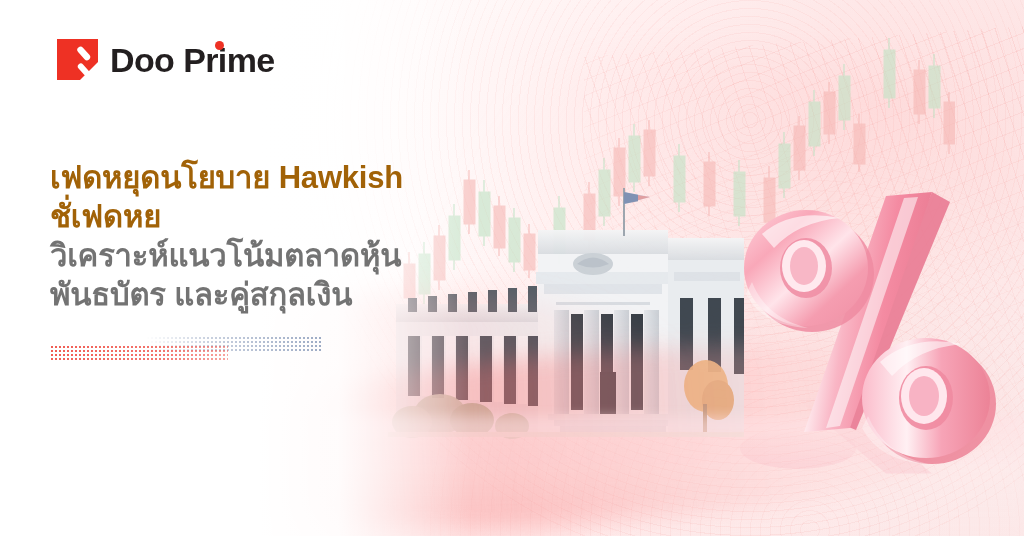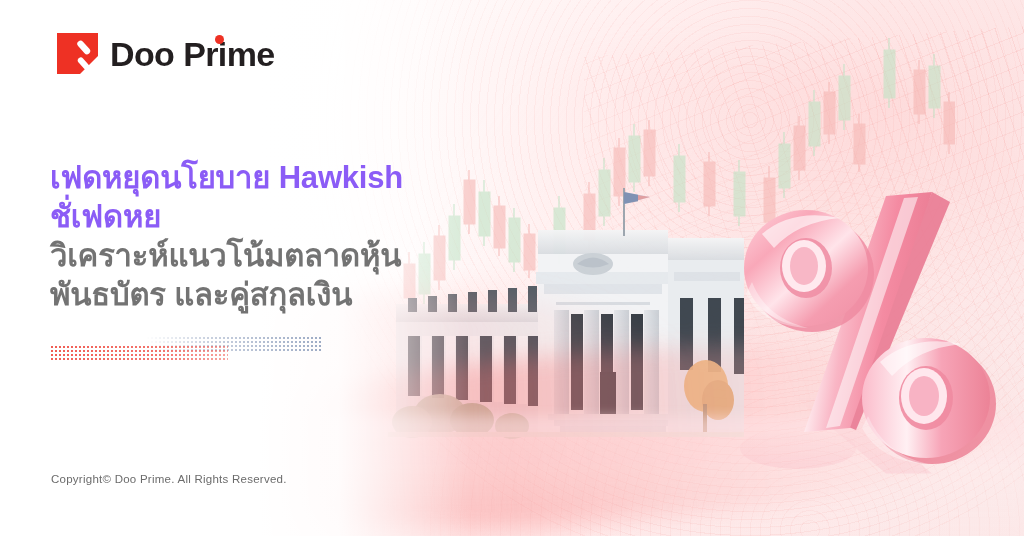--- a/index.html
+++ b/index.html
@@ -90,39 +90,39 @@
 
   
   .fed{position:absolute;left:388px;top:186px;width:356px;height:288px;}
   .fed svg{display:block;width:100%;height:100%;}
 
   
   .percent{position:absolute;left:736px;top:178px;width:268px;height:300px;}
   .percent svg{display:block;width:100%;height:100%;}
 
   
-  .logo{position:absolute;left:57px;top:33px;display:flex;align-items:center;gap:12px;}
+  .logo{position:absolute;left:57px;top:39px;display:flex;align-items:center;gap:12px;}
   .logo-mark{position:relative;width:41px;height:41px;flex:0 0 auto;}
   .logo-mark svg{display:block;width:41px;height:41px;}
   .logo-word{
     position:relative;font-size:34px;font-weight:bold;letter-spacing:-0.6px;
     color:#231f20;line-height:1;white-space:nowrap;
   }
   .logo-dot{
     position:absolute;width:9px;height:9px;border-radius:50%;
     background:#ee3124;left:105px;top:-2px;
   }
 
   
   .headline{position:absolute;left:50px;top:158px;width:440px;}
   .hl-line{
     font-size:31px;font-weight:bold;line-height:39px;
     letter-spacing:-0.2px;white-space:nowrap;
   }
-  .hl-red{color:#8b5cf6;}
+  .hl-red{color:#a16207;}
   .hl-dark{color:#737373;}
 
   
   .accent{position:absolute;left:50px;top:336px;width:280px;height:26px;}
   .accent-blue{
     position:absolute;left:96px;top:0;width:175px;height:16px;
     background-image:radial-gradient(circle, #8c9dbb 0.9px, rgba(0,0,0,0) 1.2px);
     background-size:4px 4px;
     -webkit-mask-image:linear-gradient(90deg, rgba(0,0,0,0) 0%, rgba(0,0,0,.55) 35%, rgba(0,0,0,1) 100%);
             mask-image:linear-gradient(90deg, rgba(0,0,0,0) 0%, rgba(0,0,0,.55) 35%, rgba(0,0,0,1) 100%);
@@ -421,15 +421,14 @@
     <div class="hl-line hl-red">ชั่เฟดหย</div>
     <div class="hl-line hl-dark">วิเคราะห์แนวโน้มตลาดหุ้น</div>
     <div class="hl-line hl-dark">พันธบัตร และคู่สกุลเงิน</div>
   </div>
 
   <div class="accent">
     <div class="accent-blue"></div>
     <div class="accent-red"></div>
   </div>
 
-  <div class="copyright">Copyright© Doo Prime. All Rights Reserved.</div>
 
 </div>
 
 </body></html>

